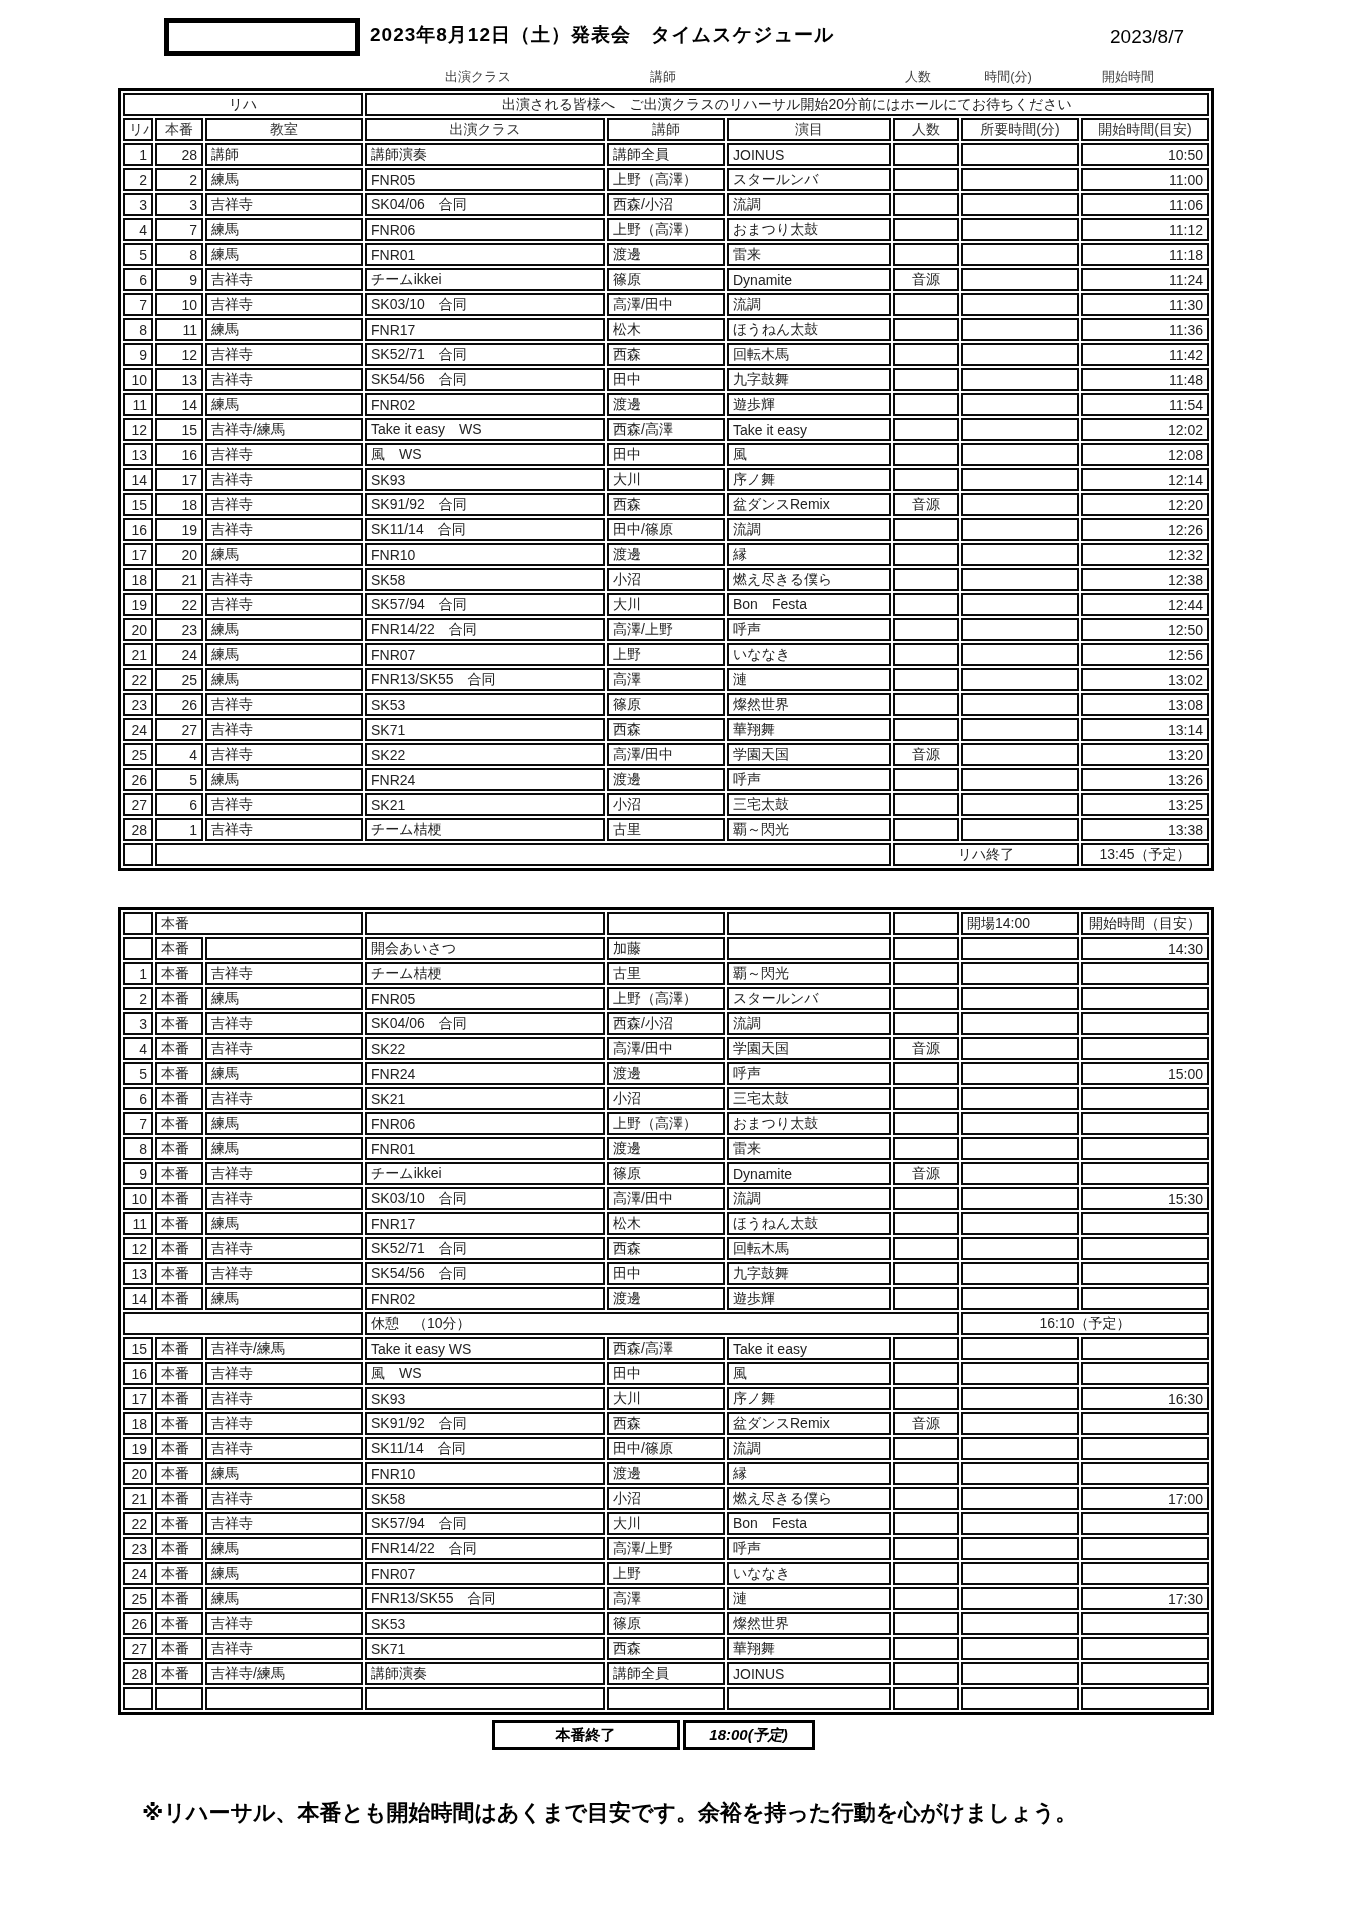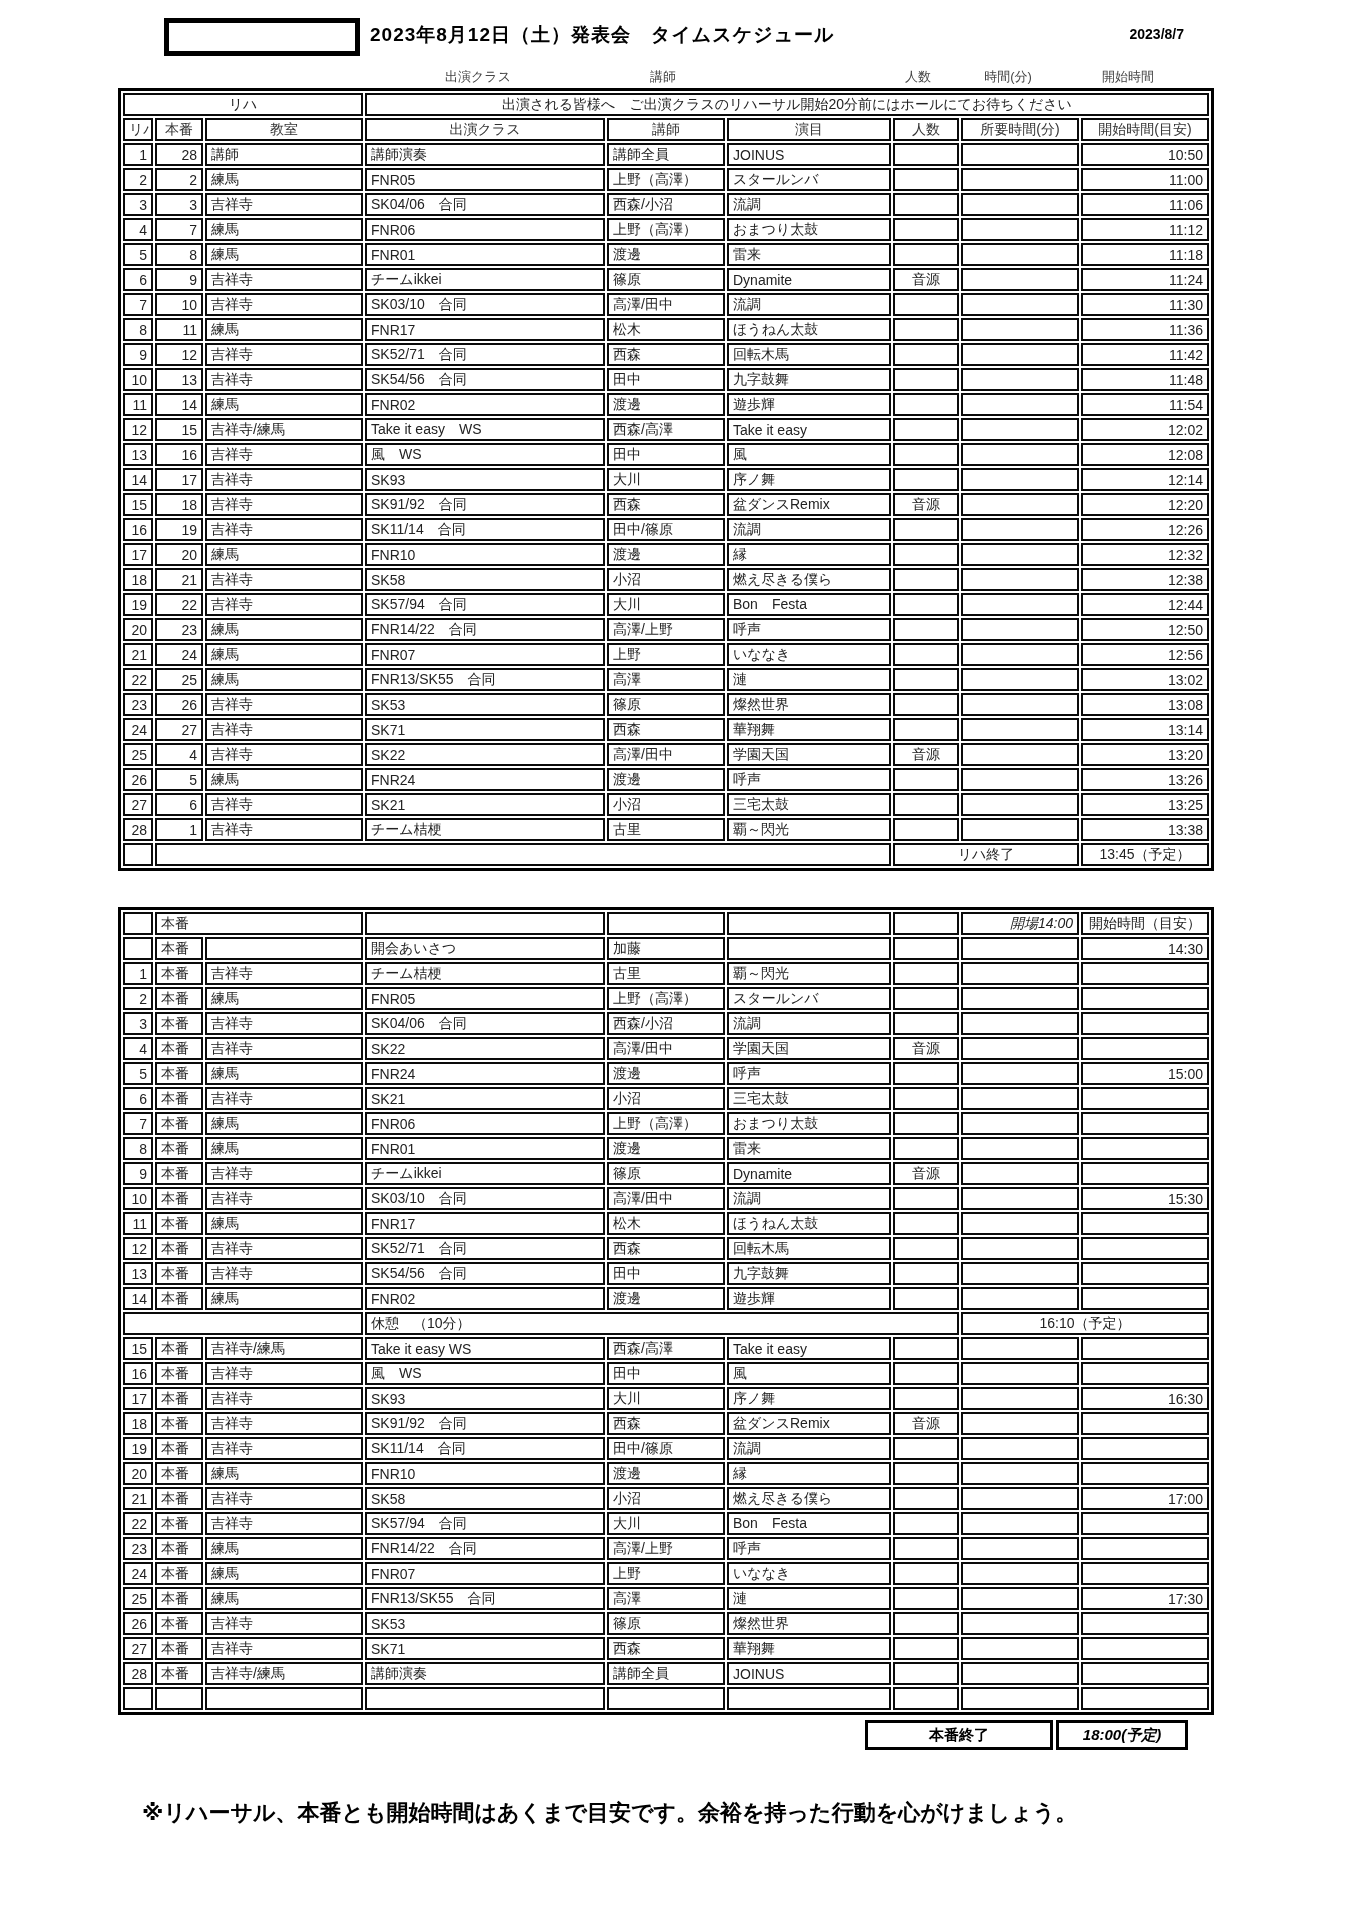--- a/index.html
+++ b/index.html
@@ -6,53 +6,53 @@
   .sheet{
     position:relative;width:1358px;height:1920px;background:#ffffff;
     font-family:"Liberation Sans","DejaVu Sans",sans-serif;color:#222;
     overflow:hidden;
   }
   .content{position:absolute;left:118px;top:16px;width:1070px;}
   
   .head{position:relative;height:52px;}
   .head .blankbox{position:absolute;left:46px;top:2px;width:186px;height:28px;border:5px solid #000;background:#fff;}
   .head .title{position:absolute;left:252px;top:6px;font-size:19px;font-weight:bold;color:#000;letter-spacing:1px;white-space:nowrap;}
-  .head .date{position:absolute;right:4px;top:10px;font-size:14px;font-weight:bold;color:#000;}
+  .head .date{position:absolute;right:4px;top:10px;font-size:19px;font-weight:normal;color:#000;}
   .hints{position:relative;height:18px;font-size:13px;color:#444;}
   .hints span{position:absolute;top:0;transform:translateX(-50%);white-space:nowrap;}
   .h-cls{left:360px}.h-teacher{left:545px}.h-num{left:800px}.h-dur{left:890px}.h-time{left:1010px}
   
   table.sched{border-collapse:separate;border-spacing:2px;table-layout:fixed;width:1070px;background:#fff;border:3px solid #000;margin-top:2px;}
   table.sched td,table.sched th{border:2px solid #0a0a0a;background:#fff;height:19px;padding:0 4px;font-size:14px;font-weight:normal;white-space:nowrap;overflow:hidden;color:#222;}
   col.c1{width:30px}col.c2{width:48px}col.c3{width:158px}col.c4{width:240px}
   col.c5{width:118px}col.c6{width:164px}col.c7{width:66px}col.c8{width:118px}col.c9{width:128px}
   .c-no{text-align:right;padding-right:7px;}
   .c-left{text-align:left;}
   .c-center{text-align:center;}
   .c-time{text-align:right;padding-right:6px;}
   .bold{font-weight:bold;color:#000;}
   
   td.banner-label{height:26px;text-align:center;font-size:20px;font-weight:bold;color:#000;}
   td.banner-text{height:26px;text-align:center;font-size:15px;font-weight:bold;color:#000;}
   tr.colhead td{text-align:center;color:#333;font-size:14px;}
   td.section-label{font-size:17px;font-weight:bold;color:#000;text-align:left;padding-left:6px;}
-  td.open-label{text-align:right;font-weight:bold;color:#000;font-style:italic;}
+  td.open-label{text-align:left;font-weight:bold;color:#000;}
   td.timecol-label{text-align:center;color:#222;}
   
   td.hatch{
     height:42px;background-color:#f1f1f1;
     background-image:radial-gradient(#9a9a9a 0.7px, transparent 0.9px);
     background-size:3px 3px;
   }
   td.break-label{font-size:18px;font-weight:bold;color:#000;text-align:left;padding-left:58px;}
   td.break-time{height:42px;font-size:19px;font-weight:bold;color:#000;text-align:center;padding-right:22px;background:#fff;}
   
   td.end-label{text-align:center;font-weight:bold;color:#000;font-size:15px;}
   td.end-time{text-align:center;font-weight:bold;color:#000;font-size:15px;}
-  .show-end{display:flex;justify-content:flex-end;width:1070px;margin-top:5px;gap:3px;}
+  .show-end{display:flex;justify-content:center;width:1070px;margin-top:5px;gap:3px;}
   .show-end .cell{border:3px solid #000;height:24px;line-height:24px;text-align:center;font-size:15px;font-weight:bold;color:#000;background:#fff;}
   .show-end .lab{width:182px;}
   .show-end .tim{width:126px;font-style:italic;}
   .gap{height:34px;}
   .footer-note{margin-top:48px;padding-left:24px;font-size:22px;font-weight:bold;color:#000;}
 </style>
 </head>
 <body>
 
 <div class="sheet">

